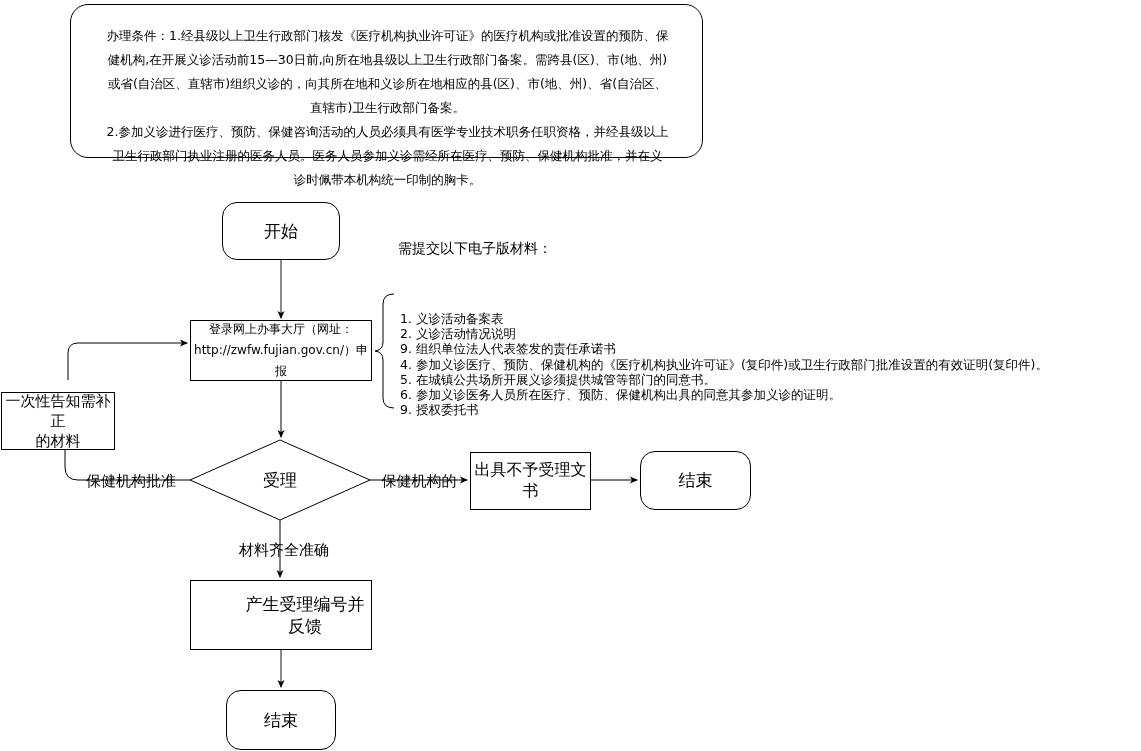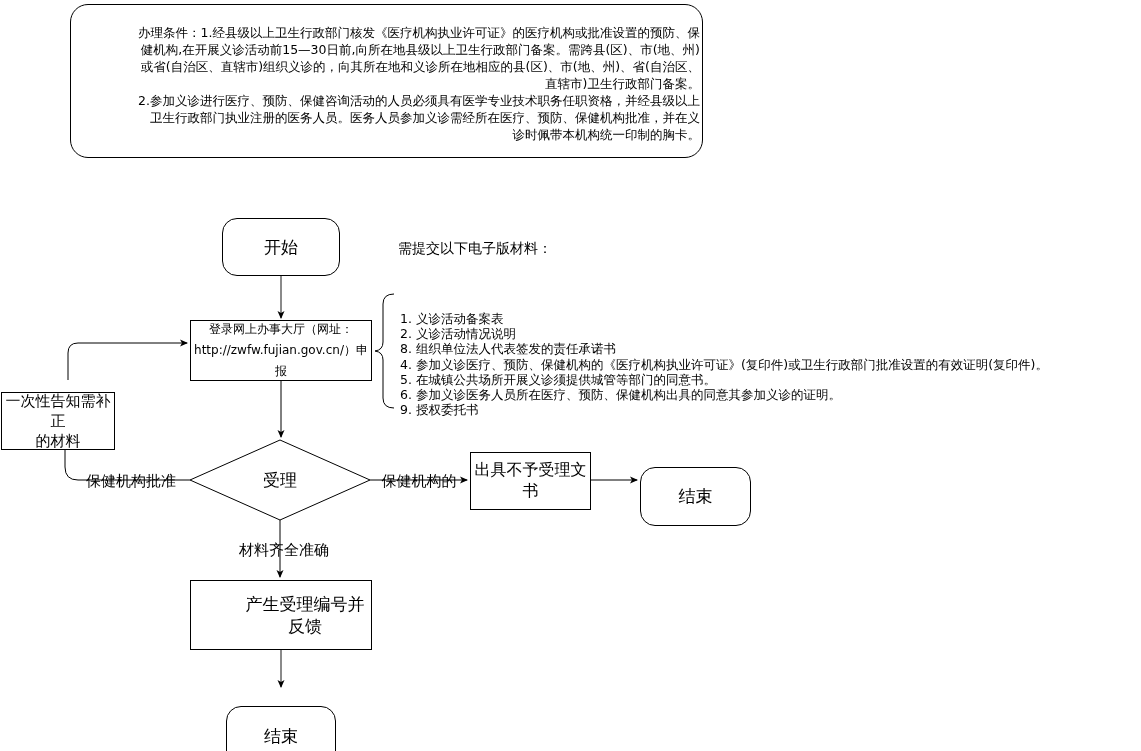--- a/index.html
+++ b/index.html
@@ -12,32 +12,32 @@
   }
   .canvas { position: absolute; inset: 0; }
   svg.edges { position: absolute; left: 0; top: 0; z-index: 1; }
 
   .node {
     position: absolute; z-index: 2;
     border: 1px solid #000; background: #fff;
     display: flex; align-items: center; justify-content: center;
     text-align: center; line-height: 1.3;
   }
-  .rounded { border-radius: 15px; margin-top: 16px; }
+  .rounded { border-radius: 15px; }
   .pre { white-space: pre-line; }
 
   .cond-box {
     position: absolute; z-index: 2;
     left: 70px; top: 4px; width: 633px; height: 154px;
     border: 1px solid #000; border-radius: 18px; background: #fff;
   }
   .cond-text {
     position: absolute; left: 4px; top: 19px; right: 2px;
-    font-size: 12.5px; line-height: 17px;
-    white-space: pre-wrap; text-align: right;
+    font-size: 12.5px; line-height: 24px;
+    white-space: pre-wrap; text-align: center;
   }
 
   .start-node  { left: 222px; top: 202px; width: 118px; height: 58px; font-size: 17px; }
   .login-node  { left: 190px; top: 320px; width: 182px; height: 61px; font-size: 12px; line-height: 21px; justify-content: flex-end; }
   .notify-node { left: 1px;   top: 392px; width: 114px; height: 58px; font-size: 15px; line-height: 20px; }
   .reject-node { left: 470px; top: 452px; width: 121px; height: 58px; font-size: 16px; }
   .end-right   { left: 640px; top: 451px; width: 111px; height: 59px; font-size: 17px; }
   .produce-node{ left: 190px; top: 580px; width: 182px; height: 70px; font-size: 17px; padding-left: 48px; }
   .end-bottom  { left: 226px; top: 690px; width: 110px; height: 60px; font-size: 17px; }
 
@@ -141,21 +141,21 @@
 
   <div class="node rounded end-bottom">
     <span>结束</span>
   </div>
 
   <div class="materials-heading">需提交以下电子版材料：</div>
 
   <div class="materials-list">
     <div>1. 义诊活动备案表</div>
     <div>2. 义诊活动情况说明</div>
-    <div>8. 组织单位法人代表签发的责任承诺书</div>
+    <div>9. 组织单位法人代表签发的责任承诺书</div>
     <div>4. 参加义诊医疗、预防、保健机构的《医疗机构执业许可证》(复印件)或卫生行政部门批准设置的有效证明(复印件)。</div>
     <div>5. 在城镇公共场所开展义诊须提供城管等部门的同意书。</div>
     <div>6. 参加义诊医务人员所在医疗、预防、保健机构出具的同意其参加义诊的证明。</div>
     <div>9. 授权委托书</div>
   </div>
 
   <div class="edge-label lbl-incomplete">保健机构批准</div>
   <div class="edge-label lbl-notqualified">保健机构的</div>
   <div class="edge-label lbl-complete">材料齐全准确</div>
 

